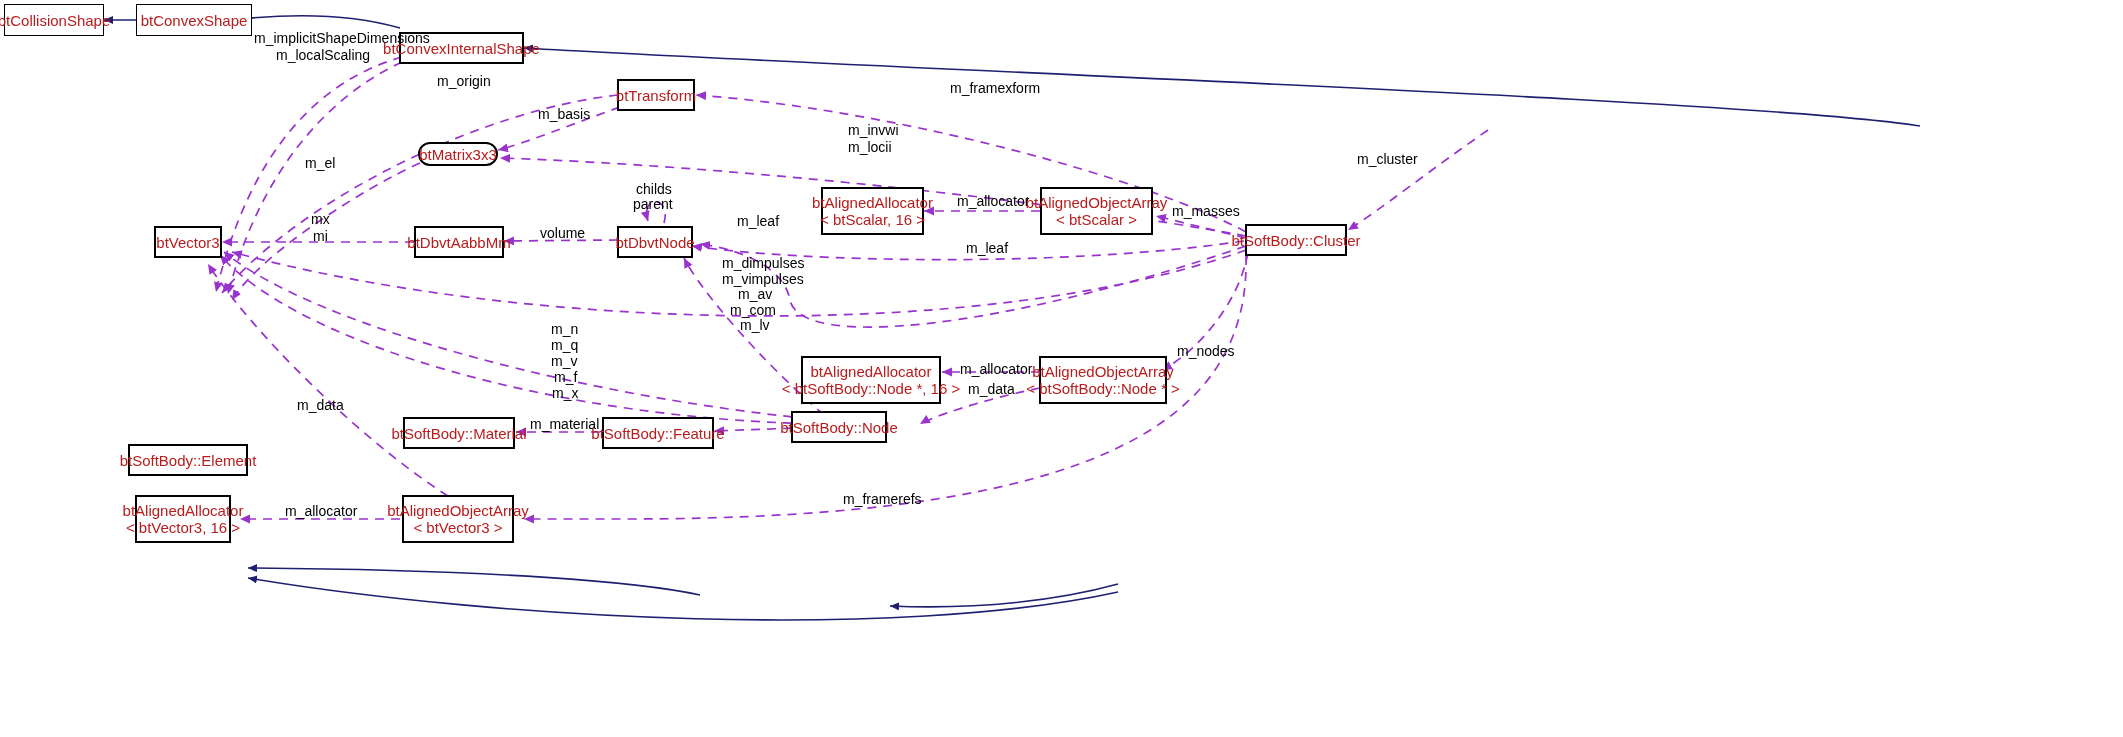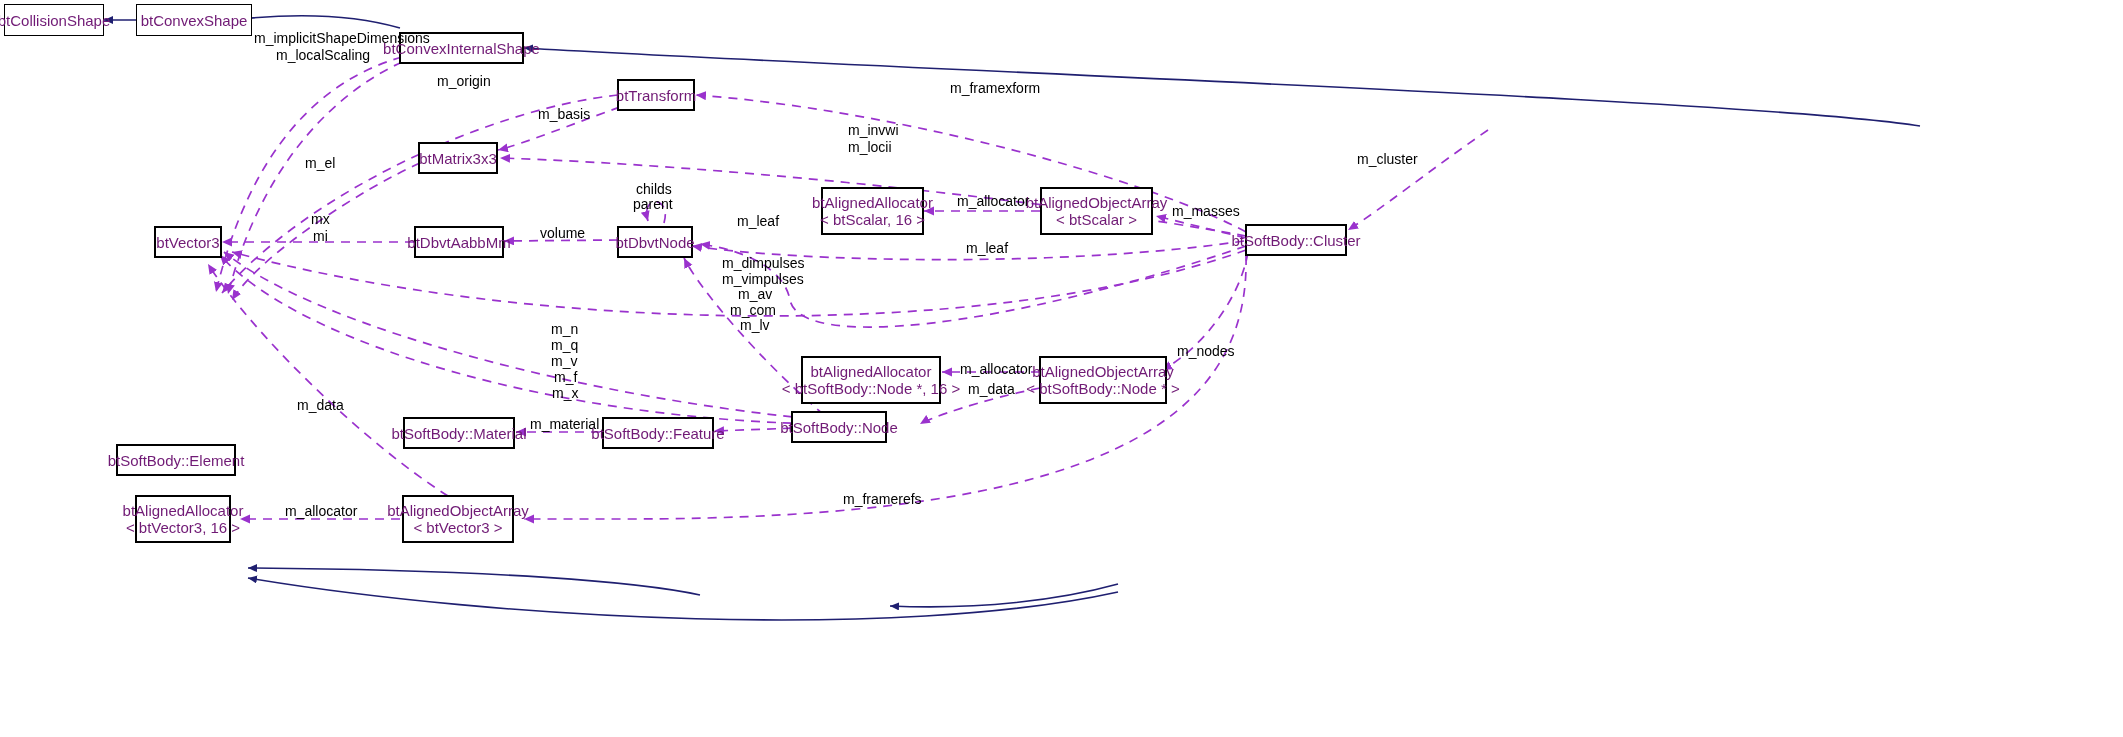--- a/index.html
+++ b/index.html
@@ -21,21 +21,21 @@
     top: 0;
     width: 2123px;
     height: 737px;
     pointer-events: none;
   }
   .node {
     position: absolute;
     box-sizing: border-box;
     border: 1px solid #000000;
     background: #ffffff;
-    color: #701a75;
+    color: #b91c1c;
     font-size: 15px;
     line-height: 17px;
     text-align: center;
     display: flex;
     flex-direction: column;
     align-items: center;
     justify-content: center;
     white-space: nowrap;
     z-index: 5;
   }
@@ -148,21 +148,21 @@
 
   <div class="node thick" style="left:399px; top:32px; width:125px; height:32px;">
     <span>btConvexInternalShape</span>
   </div>
 
 
   <div class="node thick" style="left:617px; top:79px; width:78px; height:32px;">
     <span>btTransform</span>
   </div>
 
-  <div class="node thick" style="left:418px; top:142px; width:80px; height:32px;">
+  <div class="node thick" style="left:418px; top:142px; width:80px; height:24px;border-radius:15px;">
     <span>btMatrix3x3</span>
   </div>
 
   <div class="node thick" style="left:154px; top:226px; width:68px; height:32px;">
     <span>btVector3</span>
   </div>
 
   <div class="node thick" style="left:414px; top:226px; width:90px; height:32px;">
     <span>btDbvtAabbMm</span>
   </div>
@@ -200,21 +200,21 @@
   </div>
 
   <div class="node thick" style="left:403px; top:417px; width:112px; height:32px;">
     <span>btSoftBody::Material</span>
   </div>
 
   <div class="node thick" style="left:602px; top:417px; width:112px; height:32px;">
     <span>btSoftBody::Feature</span>
   </div>
 
-  <div class="node thick" style="left:116px; top:444px; width:120px; height:32px;">
+  <div class="node thick" style="left:128px; top:444px; width:120px; height:32px;">
     <span>btSoftBody::Element</span>
   </div>
 
   <div class="node thick" style="left:135px; top:495px; width:96px; height:48px;">
     <span>btAlignedAllocator</span>
     <span class="l2">&lt; btVector3, 16 &gt;</span>
   </div>
 
   <div class="node thick" style="left:402px; top:495px; width:112px; height:48px;">
     <span>btAlignedObjectArray</span>

